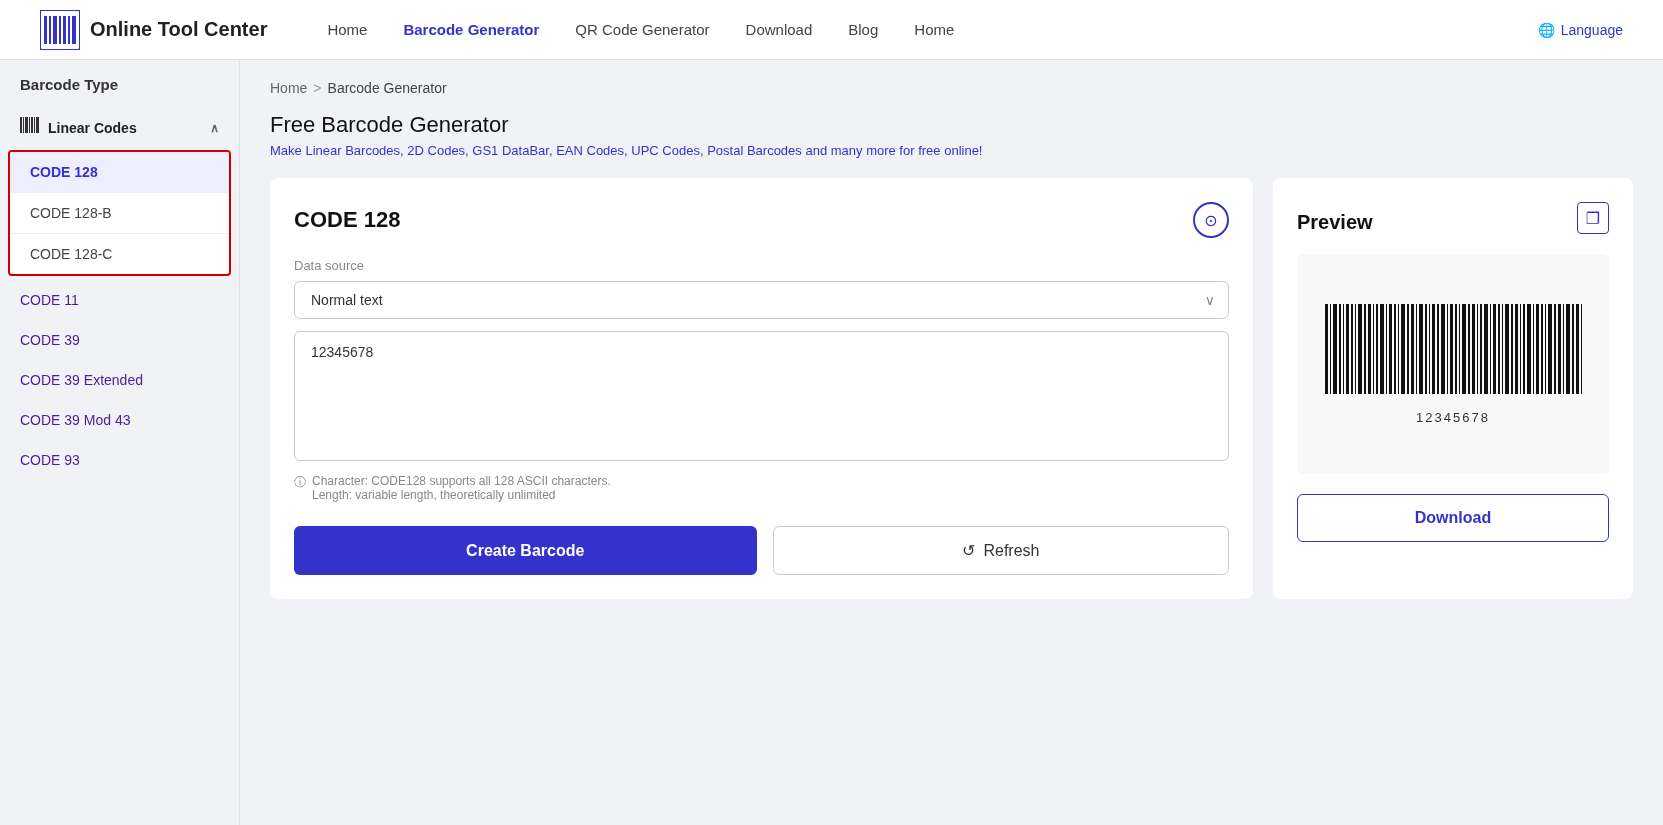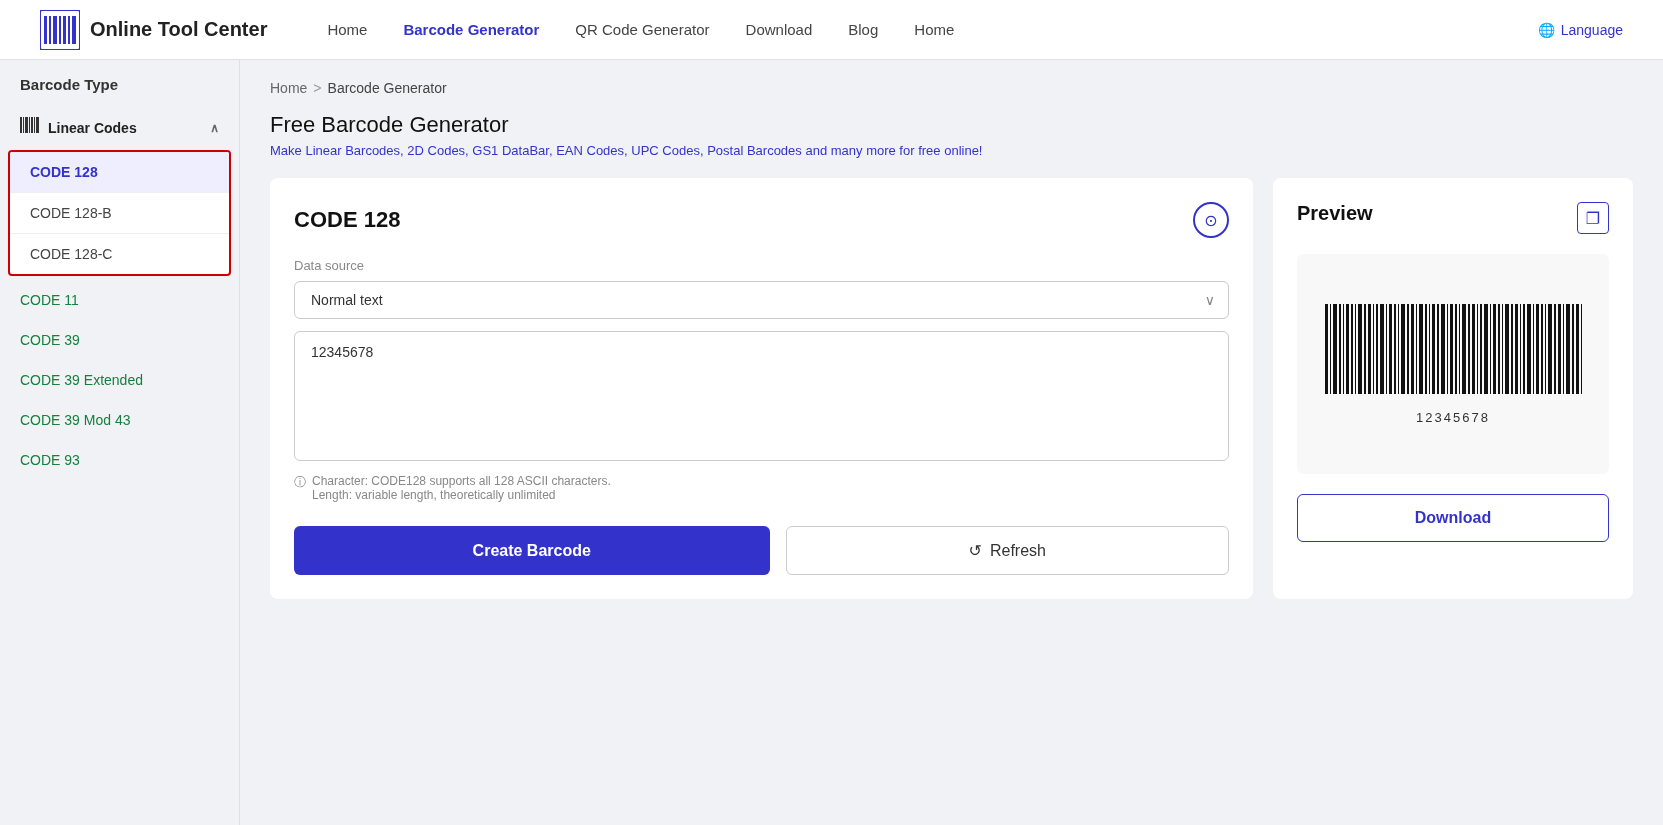--- a/index.html
+++ b/index.html
@@ -121,21 +121,21 @@
       border-bottom: none;
     }
     .sidebar-item.active {
       background: #eeeeff;
       color: #3333cc;
       font-weight: 600;
     }
     .sidebar-item-plain {
       padding: 12px 20px;
       cursor: pointer;
-      color: #15803d;
+      color: #4c1d95;
       font-size: 14px;
     }
 
     
     .content {
       flex: 1;
       padding: 20px 30px;
       background: #f0f2f5;
       min-width: 0;
     }
@@ -260,21 +260,21 @@
       color: #888;
       flex-shrink: 0;
     }
     .buttons-row {
       display: flex;
       gap: 16px;
       margin-top: 24px;
     }
     .btn-create {
       flex: 1;
-      padding: 14px 17px;
+      padding: 14px 4px;
       background: #3333cc;
       color: #fff;
       border: none;
       border-radius: 6px;
       font-size: 16px;
       font-weight: 600;
       cursor: pointer;
     }
     .btn-refresh {
       flex: 1;
@@ -294,21 +294,21 @@
     
     .preview-panel {
       width: 360px;
       background: #fff;
       border-radius: 8px;
       padding: 24px;
       flex-shrink: 0;
     }
     .preview-header {
       display: flex;
-      align-items: flex-start;
+      align-items: flex-end;
       justify-content: space-between;
       margin-bottom: 20px;
     }
     .preview-title {
       font-size: 20px;
       font-weight: bold;
       color: #111;
     }
     .copy-icon-btn {
       width: 32px;

